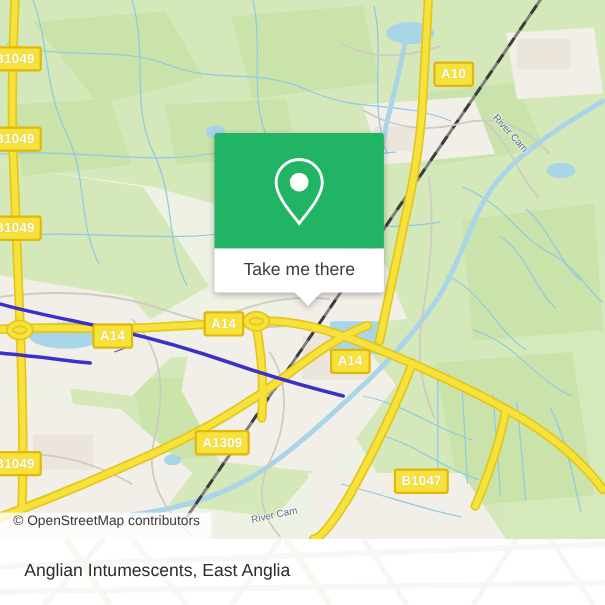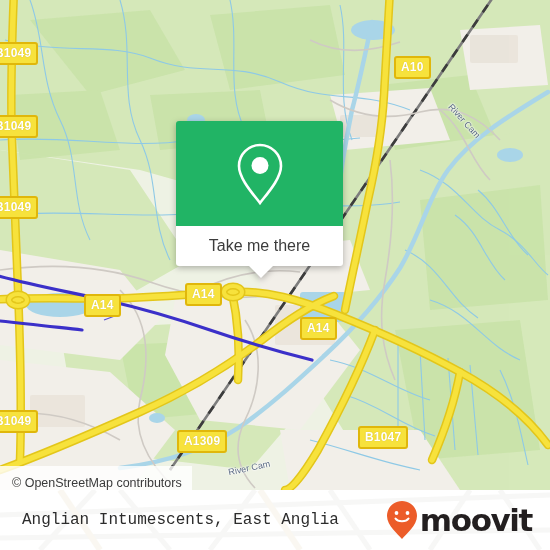--- a/index.html
+++ b/index.html
@@ -62,23 +62,23 @@
     font-family: "Liberation Sans", sans-serif;
     font-size: 9px;
     font-weight: normal;
     white-space: nowrap;
     text-shadow: 0 0 2px #ffffff, 0 0 2px #ffffff, 0 0 3px #ffffff;
   }
 
   
   #popup {
     position: absolute;
-    left: 176px;
+    left: 195px;
     top: 121px;
-    width: 167px;
+    width: 154px;
     z-index: 40;
     filter: drop-shadow(0 2px 3px rgba(0,0,0,0.28));
   }
   #popup-head {
     background: #21b465;
     height: 105px;
     border-radius: 3px 3px 0 0;
     display: flex;
     align-items: center;
     justify-content: center;
@@ -107,21 +107,21 @@
     border-top: 13px solid #ffffff;
   }
 
   
   #attribution {
     position: absolute;
     left: 0;
     top: 466px;
     height: 24px;
     display: flex;
-    align-items: flex-end;
+    align-items: flex-start;
     padding: 0 10px 0 12px;
     background: rgba(255,255,255,0.80);
     color: #3a3a3a;
     font-size: 12.5px;
     font-family: "Liberation Sans", sans-serif;
     z-index: 50;
     box-sizing: border-box;
   }
 
   
@@ -145,21 +145,21 @@
     top: 0;
     width: 550px;
     height: 60px;
     opacity: .55;
     pointer-events: none;
   }
   #footer-title {
     position: relative;
     color: #2c2c2c;
     font-size: 16px;
-    font-family: Liberation Mono, monospace;
+    font-family: Liberation Sans, sans-serif;
     z-index: 2;
     white-space: nowrap;
   }
   #moovit-logo {
     position: relative;
     display: flex;
     align-items: center;
     z-index: 2;
   }
   #moovit-wordmark {
@@ -322,21 +322,21 @@
     </svg>
 
     <div id="shield-layer">
         <div class="shield" style="left: -12px; top: 42px;">B1049</div>
         <div class="shield" style="left: -12px; top: 115px;">B1049</div>
         <div class="shield" style="left: -12px; top: 196px;">B1049</div>
         <div class="shield" style="left: 394px; top: 56px;">A10</div>
         <div class="shield" style="left: 84px; top: 294px;">A14</div>
         <div class="shield" style="left: 185px; top: 283px;">A14</div>
         <div class="shield" style="left: 300px; top: 317px;">A14</div>
-        <div class="shield" style="left: 177px; top: 391px; margin-top: 39px;">A1309</div>
+        <div class="shield" style="left: 177px; top: 391px;">A1309</div>
         <div class="shield" style="left: 358px; top: 426px; text-align: center;">B1047</div>
         <div class="shield" style="left: -12px; top: 410px;">B1049</div>
       </div>
 
     <div id="river-layer">
         <div class="river-label" style="left: 443px; top: 116px; transform: rotate(48deg);">River Cam</div>
         <div class="river-label" style="left: 228px; top: 463px; transform: rotate(-12deg);">River Cam</div>
       </div>
 
     <div id="popup">
@@ -372,24 +372,15 @@
         <path d="M500,0 L540,60"></path>
       </g>
       <g stroke="#f6f2e6" fill="none" stroke-width="6">
         <path d="M60,0 L100,60"></path>
         <path d="M260,0 L300,60"></path>
       </g>
     </svg>
 
     <span id="footer-title">Anglian Intumescents, East Anglia</span>
 
-    <div id="moovit-logo">
-      <svg width="34" height="40" viewBox="0 0 34 40">
-        <path d="M17 1 C8.7 1 2 7.7 2 16 C2 25.5 13 34 17 39 C21 34 32 25.5 32 16 C32 7.7 25.3 1 17 1 Z" fill="#ec5c29"></path>
-        <circle cx="11.5" cy="13" r="1.9" fill="#ffffff"></circle>
-        <circle cx="22.5" cy="13" r="1.9" fill="#ffffff"></circle>
-        <path d="M10.5 18.5 C13 22.2 21 22.2 23.5 18.5" fill="none" stroke="#ffffff" stroke-width="2.1" stroke-linecap="round"></path>
-      </svg>
-      <span id="moovit-wordmark">moovit</span>
-    </div>
   </div>
 
 </div>
 
 </body></html>

